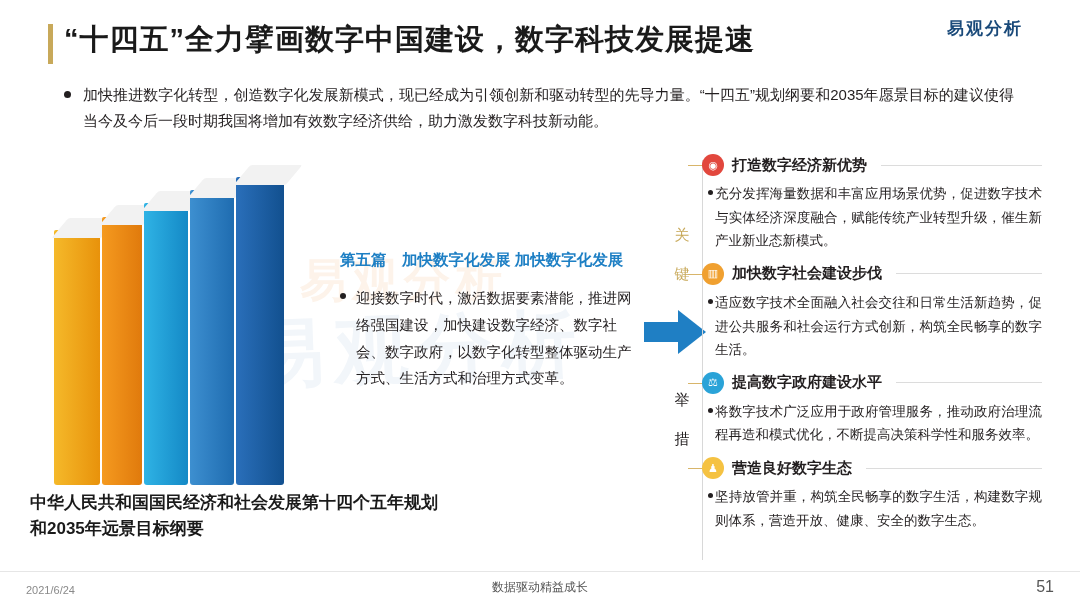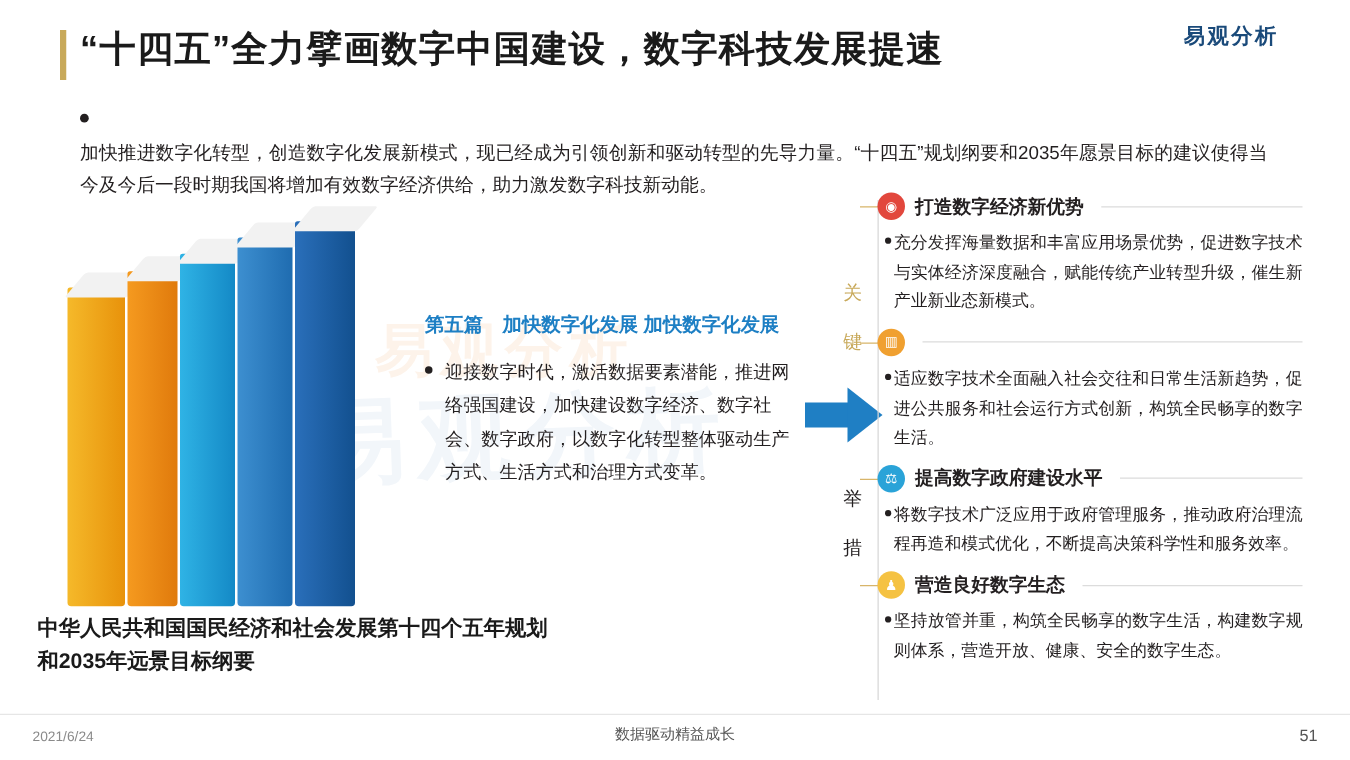--- a/index.html
+++ b/index.html
@@ -98,21 +98,20 @@
   }
 
   
   .intro {
     position: absolute;
     left: 64px;
     top: 82px;
     width: 950px;
     display: flex;
     gap: 12px;
-    flex-direction: column;
   }
   .intro .dot {
     width: 7px;
     height: 7px;
     border-radius: 50%;
     background: #231f20;
     margin-top: 9px;
     flex: 0 0 auto;
   }
   .intro p {
@@ -342,21 +341,21 @@
     right: 0;
     bottom: 12px;
     text-align: center;
     font-size: 12px;
     color: #555;
   }
   .footer-page {
     position: absolute;
     right: 26px;
     bottom: 12px;
-    font-size: 13px;
+    font-size: 16px;
     color: #555;
   }
 </style>
 </head>
 <body>
 
 <div class="watermark">易观分析</div>
 <div class="watermark2">易观分析</div>
 
 <div class="title-bar"></div>
@@ -419,20 +418,21 @@
     <div class="pitem-body">
       <span class="dot"></span>
       <p>充分发挥海量数据和丰富应用场景优势，促进数字技术与实体经济深度融合，赋能传统产业转型升级，催生新产业新业态新模式。</p>
     </div>
   </div>
 
   <div class="pitem">
     <div class="pitem-head">
       <span class="line-l"></span>
       <span class="circ c-org">▥</span>
+      <span class="pitem-title">加快数字社会建设步伐</span>
       <span class="line-r"></span>
     </div>
     <div class="pitem-body">
       <span class="dot"></span>
       <p>适应数字技术全面融入社会交往和日常生活新趋势，促进公共服务和社会运行方式创新，构筑全民畅享的数字生活。</p>
     </div>
   </div>
 
   <div class="pitem">
     <div class="pitem-head">

